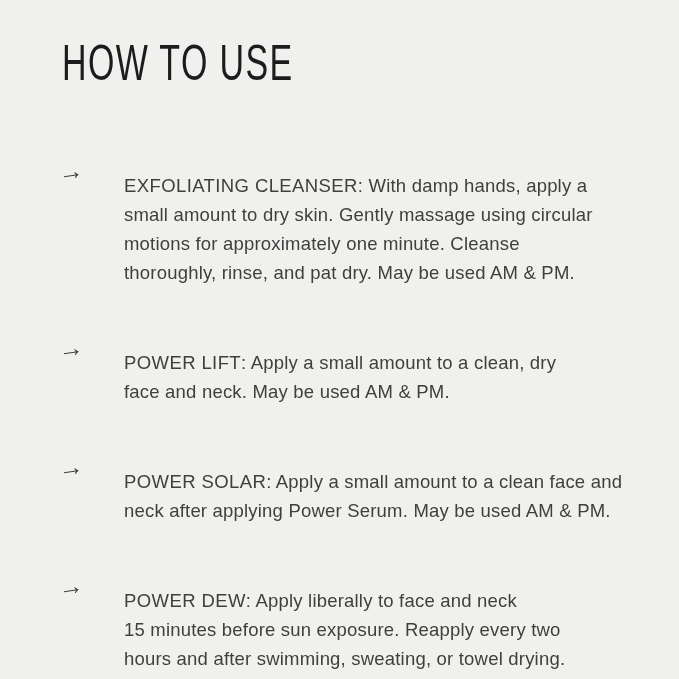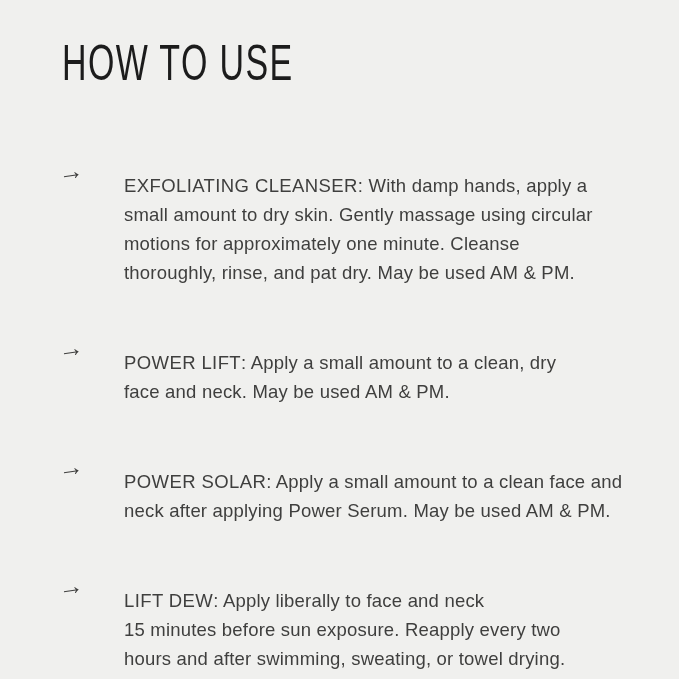--- a/index.html
+++ b/index.html
@@ -86,19 +86,19 @@
     </div>
 
     <div class="instruction-item">
       <span class="arrow-cell">→</span>
       <p class="item-text"><span class="item-product">POWER SOLAR</span><span>: </span><span class="item-body">Apply a small amount to a clean face and
 neck after applying Power Serum. May be used AM &amp; PM.</span></p>
     </div>
 
     <div class="instruction-item">
       <span class="arrow-cell">→</span>
-      <p class="item-text"><span class="item-product">LIFT DEW</span><span>: </span><span class="item-body">Apply liberally to face and neck
+      <p class="item-text"><span class="item-product">POWER DEW</span><span>: </span><span class="item-body">Apply liberally to face and neck
 15 minutes before sun exposure. Reapply every two
 hours and after swimming, sweating, or towel drying.</span></p>
     </div>
 
   </div>
 </div>
 
 </body></html>

